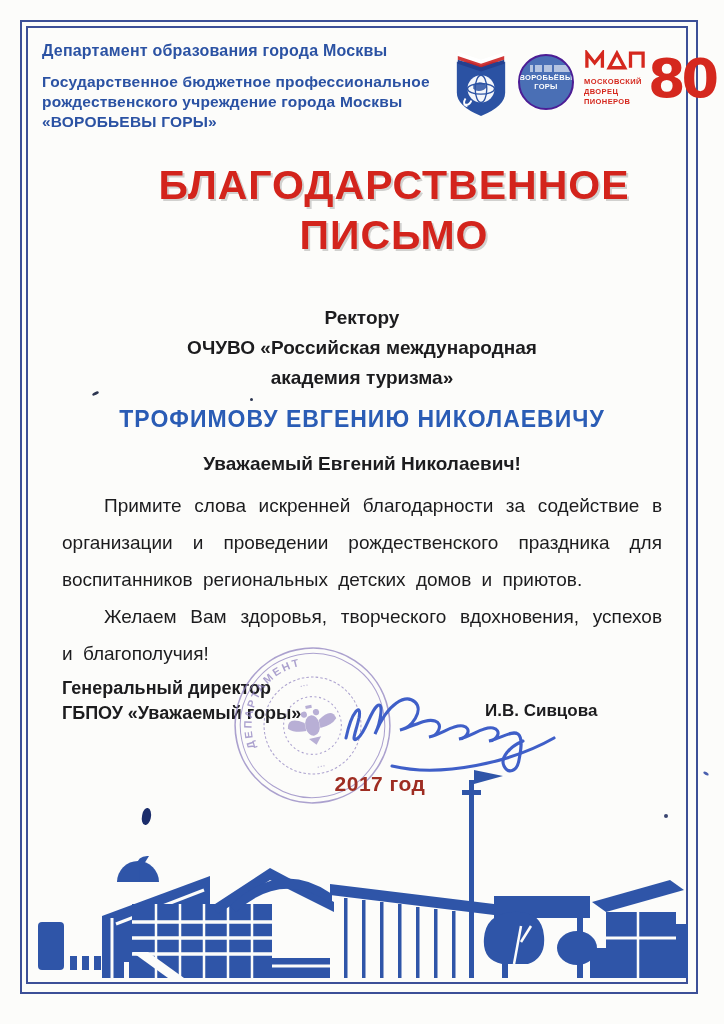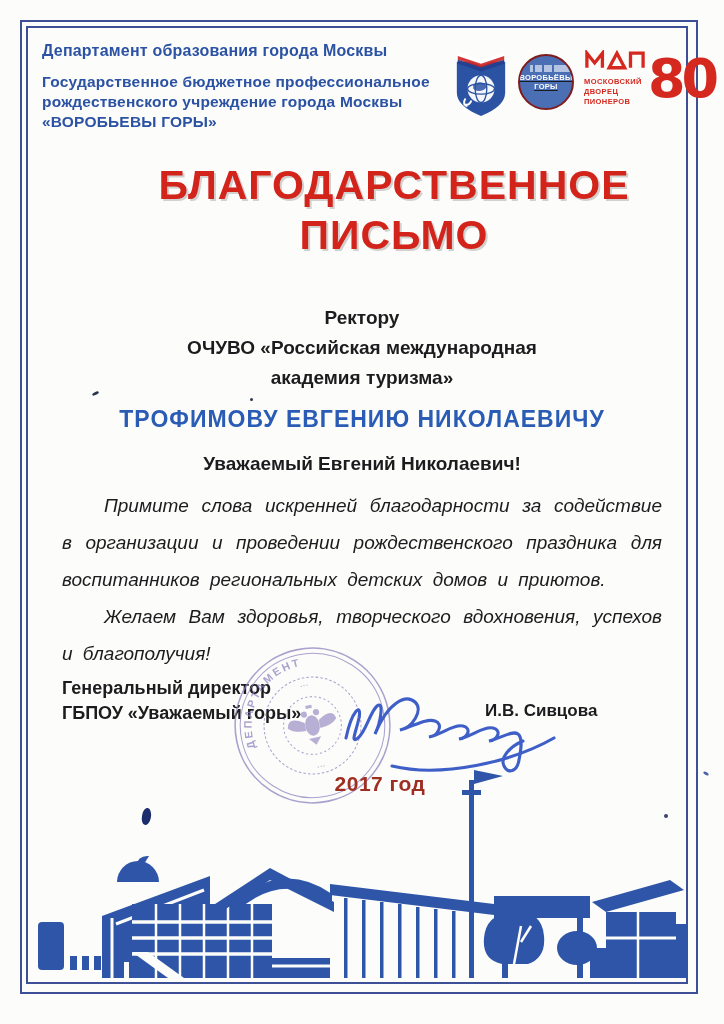--- a/index.html
+++ b/index.html
@@ -21,22 +21,22 @@
   .frame-inner{position:absolute; left:26px; top:26px; width:658px; height:954px;
     border:2px solid var(--frame-navy);}
   
   .hdr{position:absolute; left:42px; top:42px; width:405px; color:var(--header-blue); font-weight:bold;}
   .hdr .l1{font-size:16px; margin-bottom:12px; letter-spacing:.2px;}
   .hdr .l2{font-size:15.5px; line-height:20px; letter-spacing:.2px;}
   
   .logos{position:absolute; left:452px; top:50px; width:244px; height:78px; display:flex; align-items:flex-start;}
   .shield-logo{width:58px; height:68px; flex:none;}
   .circle-badge{flex:none; width:56px; height:56px; margin:4px 0 0 8px; border-radius:50%;
-    background:#4a6fb5; border:2px solid #7f1d1d; box-sizing:border-box;
-    display:flex; flex-direction:column; align-items:center; justify-content:center; position:relative; overflow:hidden;text-decoration:underline;}
+    background:#4a6fb5; border:2px solid #4c1d95; box-sizing:border-box;
+    display:flex; flex-direction:column; align-items:center; justify-content:center; position:relative; overflow:hidden;}
   .circle-badge .skyline{position:absolute; top:9px; left:10px; right:10px; height:7px;
     background:linear-gradient(90deg,#cfd9ec 0 3px,transparent 3px 5px,#cfd9ec 5px 12px,transparent 12px 14px,#cfd9ec 14px 22px,transparent 22px 24px,#cfd9ec 24px 32px);
     opacity:.8;}
   .circle-badge .t1,.circle-badge .t2{color:#fff; font-weight:bold; font-size:7.5px; letter-spacing:.3px; line-height:9px;}
   .mdp{flex:none; margin-left:10px; display:flex; align-items:flex-start;}
   .mdp-left{width:62px;}
   .mdp-words{color:var(--logo-red); font-weight:bold; font-size:7.5px; line-height:10px; letter-spacing:.4px; margin-top:3px;}
   .mdp-80{color:var(--logo-red); font-family:"DejaVu Sans",sans-serif; font-weight:bold;
     font-size:54px; line-height:58px; margin-left:2px; letter-spacing:-4px;}
   
@@ -45,21 +45,21 @@
     text-shadow:2px 2px 0 rgba(110,110,110,.30);margin-left:32px;}
   
   .addr{position:absolute; left:0; top:303px; width:724px; text-align:center;
     font-weight:bold; font-size:19px; line-height:30px;}
   .name{position:absolute; left:0; top:406px; width:724px; text-align:center;
     color:var(--name-blue); font-weight:bold; font-size:23px; letter-spacing:1px;}
   .salut{position:absolute; left:0; top:453px; width:724px; text-align:center;
     font-weight:bold; font-size:19px;}
   
   .body-text{position:absolute; left:62px; top:487px; width:600px;
-    font-size:19px; line-height:37px; text-align:justify; word-spacing:5px;font-style:italic;}
+    font-size:19px; line-height:37px; text-align:justify; word-spacing:5px;}
   .body-text p{margin:0; text-indent:42px;}
   
   .sig-left{position:absolute; left:62px; top:676px; font-weight:bold; font-size:18px; line-height:25px;}
   .sig-name{position:absolute; left:485px; top:701px; font-weight:bold; font-size:17px;}
   .year{position:absolute; left:40px; top:772px; width:680px; text-align:center;
     color:var(--year-red); font-weight:bold; font-size:21px; letter-spacing:.5px;}
   
   .stamp{position:absolute; left:230px; top:643px; width:165px; height:165px; opacity:.72;
     transform:rotate(-12deg);}
   .autograph{position:absolute; left:332px; top:676px; width:235px; height:105px;}

